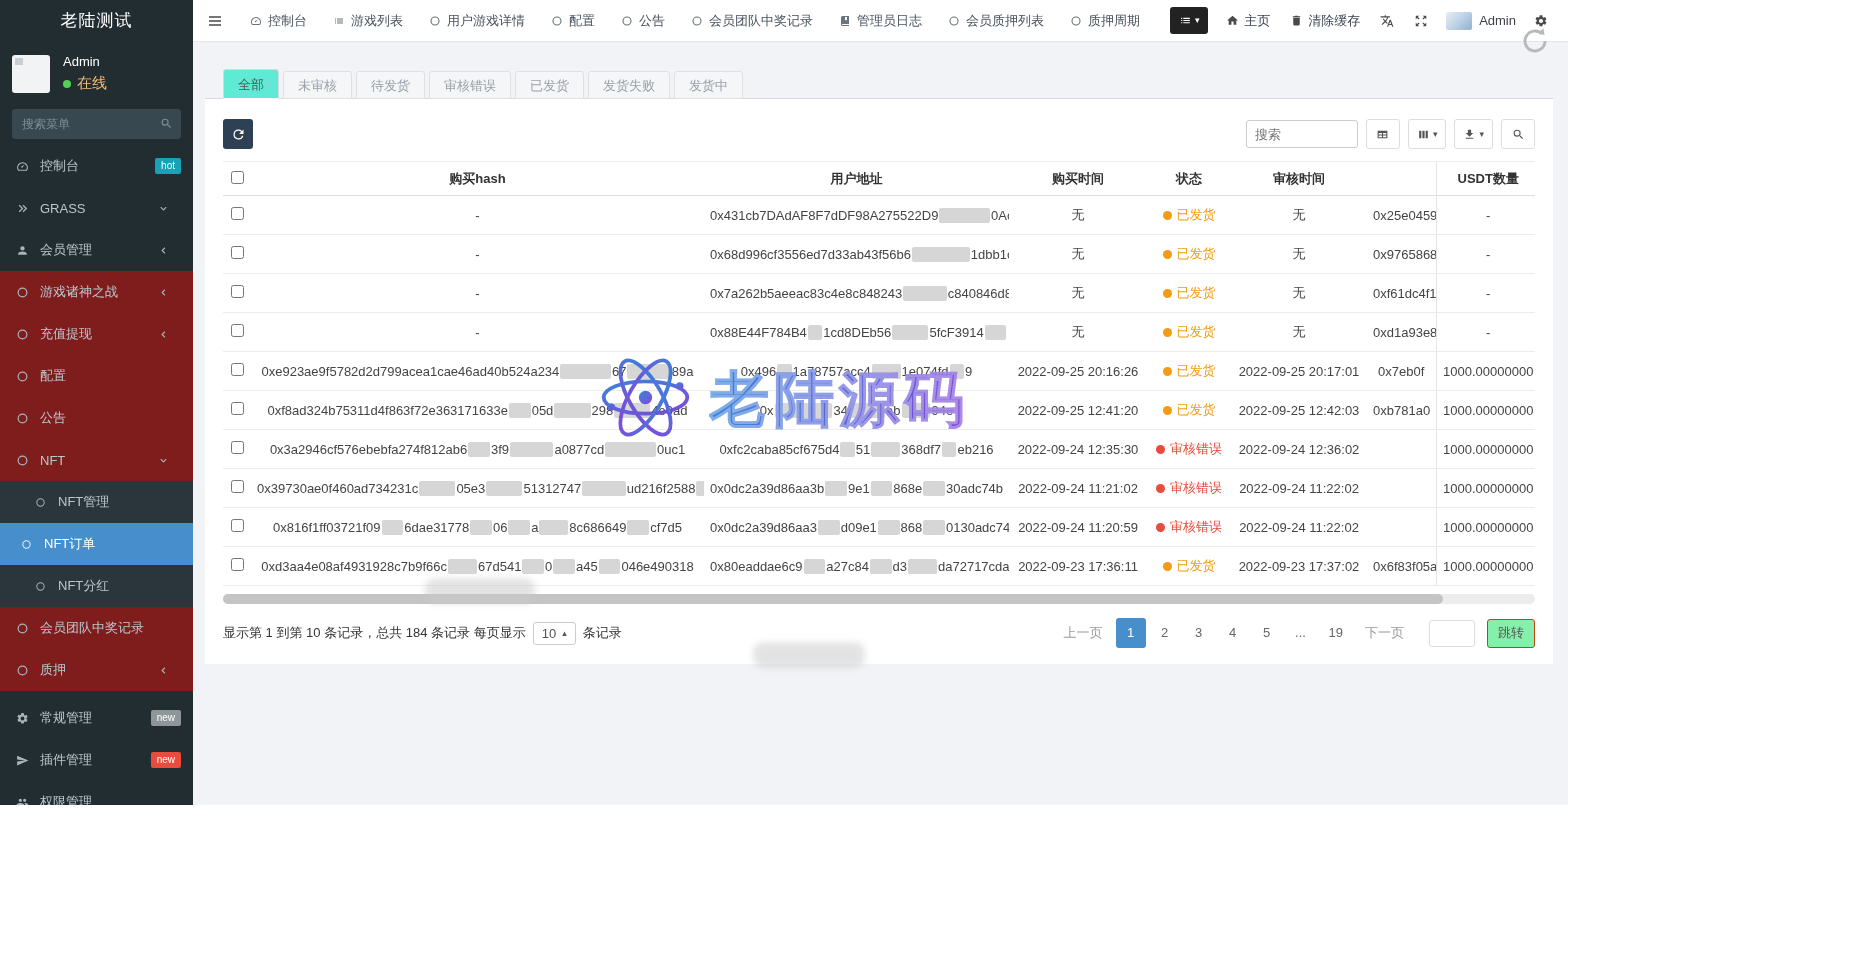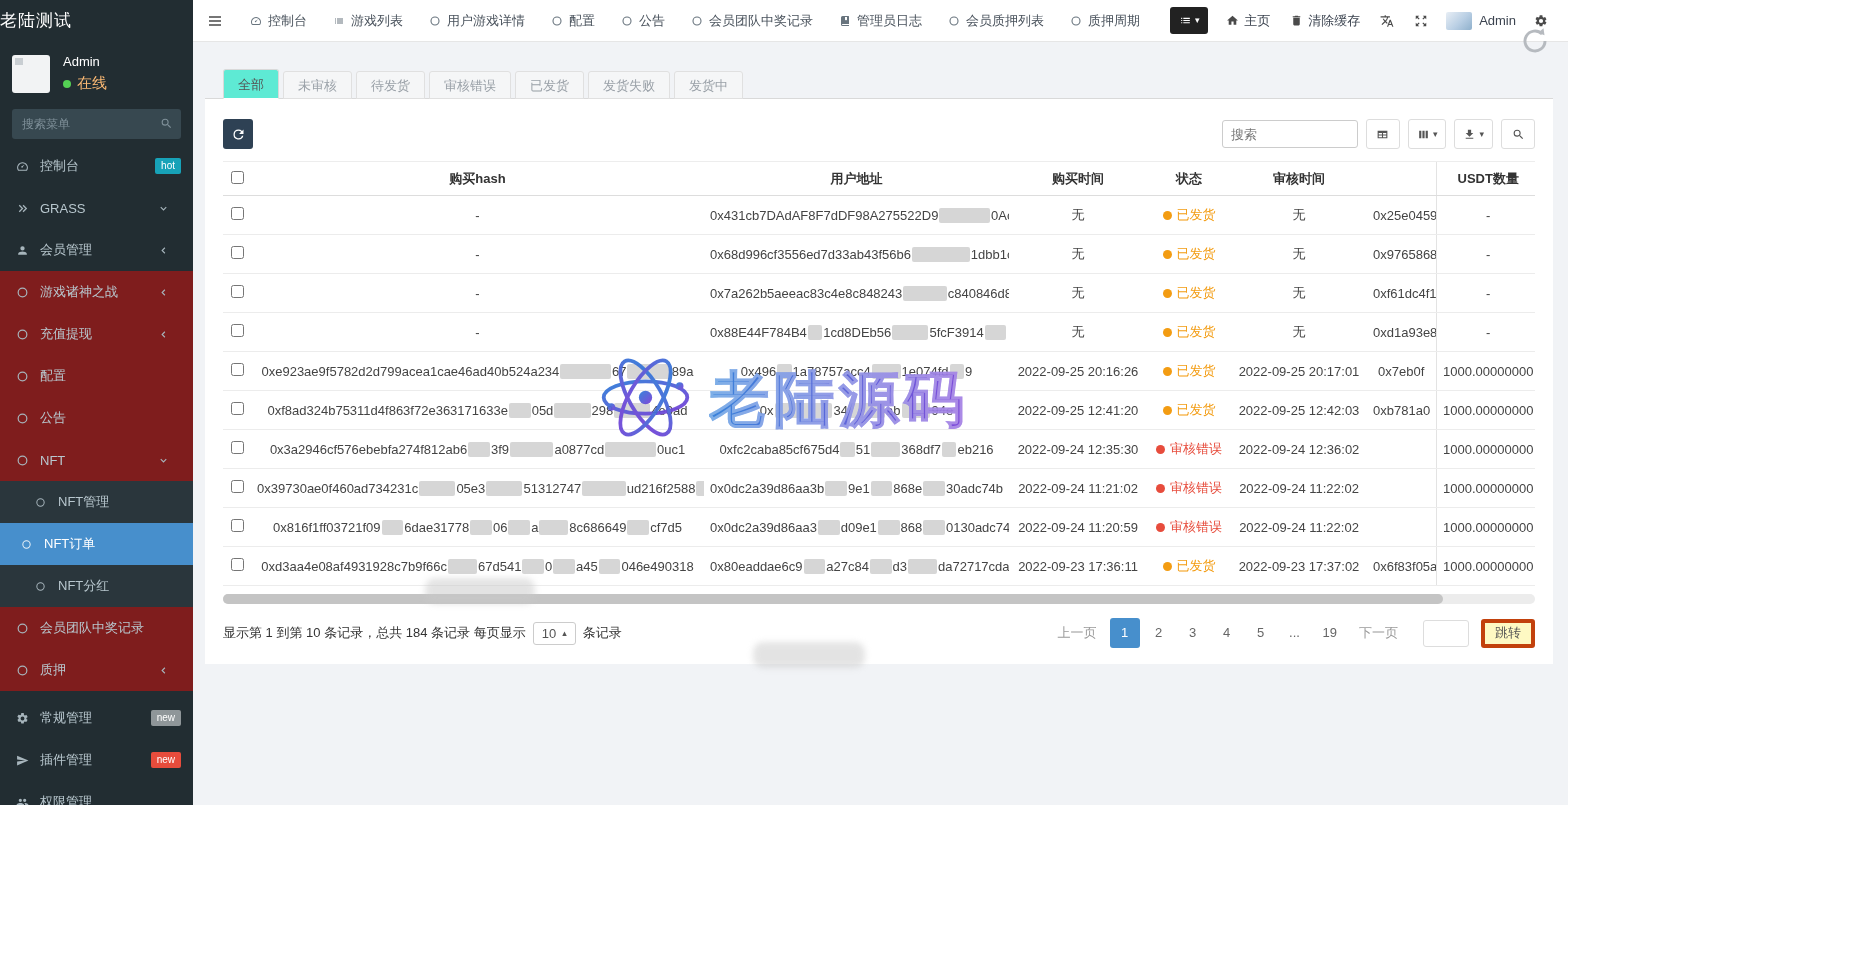--- a/index.html
+++ b/index.html
@@ -5,21 +5,21 @@
   * { box-sizing: border-box; margin: 0; padding: 0; }
   html,body { width:1873px; height:961px; background:#fff; font-family:"Liberation Sans","DejaVu Sans",sans-serif; overflow:hidden; }
   :root { --accent:#478fcc; --wm1:#2e7fd9; --wm2:#7b40d8; }
   .viewport { position:absolute; left:0; top:0; width:1568px; height:805px; background:#fff; overflow:hidden; }
 
   .ic { display:inline-flex; align-items:center; justify-content:center; }
   .ic svg { width:13px; height:13px; display:block; }
 
   
   .sidebar { position:absolute; left:0; top:0; width:193px; height:805px; background:#222d32; color:#b8c7ce; overflow:hidden; z-index:3; }
-  .brand { height:42px; line-height:42px; text-align:left; color:#fff; font-size:17px; letter-spacing:1px; }
+  .brand { height:42px; line-height:42px; text-align:center; color:#fff; font-size:17px; letter-spacing:1px; }
   .user-panel { display:flex; gap:13px; padding:12px 12px 6px; align-items:center; }
   .avatar { width:38px; height:38px; background:#f2f3f4; border-radius:3px; position:relative; }
   .avatar::after { content:""; position:absolute; left:3px; top:3px; width:8px; height:7px; background:#c9ced2; }
   .user-name { color:#fff; font-size:13px; margin-bottom:5px; }
   .user-status { font-size:15px; color:#fdba74; display:flex; align-items:center; gap:6px; }
   .dot { width:8px; height:8px; border-radius:50%; background:#54d154; display:inline-block; }
   .sidebar-search { margin:10px 12px 4px; position:relative; }
   .sidebar-search input { width:100%; height:30px; background:#374850; border:none; border-radius:3px; color:#ccc; padding:0 28px 0 10px; font-size:12px; outline:none; }
   .sidebar-search input::placeholder { color:#7e8f98; }
   .sidebar-search .s-ic { position:absolute; right:8px; top:8px; color:#7e8f98; }
@@ -59,21 +59,21 @@
   .content { position:absolute; left:193px; top:42px; width:1375px; height:763px; background:#f1f3f6; padding:27px 15px 0 12px; overflow:hidden; }
   .tabs-row { display:flex; align-items:flex-end; padding-left:18px; margin-bottom:-1px; position:relative; z-index:2; }
   .ftab { height:28px; line-height:27px; padding:0 14px; font-size:13px; border:1px solid #e0e0e0; border-radius:3px 3px 0 0; background:#f5f6f7; color:#9aa1a8; margin-right:4px; cursor:pointer; }
   .ftab.active { height:30px; line-height:29px; background:#5eead4; border-color:#d9d9d9; border-bottom-color:#fff; color:#555; }
   .panel { position:relative; border-top:1px solid #d9d9d9; background:#fff; padding:0 18px 16px; min-height:560px; z-index:1; }
 
   .toolbar { display:flex; align-items:center; justify-content:space-between; padding:20px 0 12px; }
   .btn-refresh { width:30px; height:30px; background:#2e4154; border:none; border-radius:3px; display:flex; align-items:center; justify-content:center; color:#fff; cursor:pointer; }
   .btn-refresh svg { width:15px; height:15px; }
   .toolbar-right { display:flex; align-items:center; gap:8px; }
-  .search-input { width:136px; height:28px; border:1px solid #ccc; border-radius:3px; padding:0 8px; font-size:13px; color:#555; outline:none; }
+  .search-input { width:112px; height:28px; border:1px solid #ccc; border-radius:3px; padding:0 8px; font-size:13px; color:#555; outline:none; }
   .tbtn { height:30px; min-width:34px; padding:0 8px; border:1px solid #ddd; background:#fff; border-radius:3px; display:flex; align-items:center; justify-content:center; gap:3px; color:#555; cursor:pointer; }
   .tbtn svg { width:13px; height:13px; }
   .tbtn .caret { font-size:9px; color:#555; }
 
   .tablewrap { overflow:hidden; width:100%; }
   table { border-collapse:collapse; table-layout:fixed; width:1317px; }
   th { height:34px; font-size:13px; font-weight:700; color:#333; border-bottom:1px solid #ddd; border-top:1px solid #ededed; text-align:center; white-space:nowrap; overflow:hidden; }
   td { height:39px; font-size:13px; color:#444; text-align:center; border-bottom:1px solid #ececec; overflow:hidden; white-space:nowrap; padding:0 6px; }
   th:nth-child(8), td:nth-child(8) { border-left:1px solid #e3e3e3; }
   .redact { color:transparent; background:#d6d6d6; border-radius:2px; margin:0 1px; filter:blur(.6px); }
@@ -84,21 +84,21 @@
 
   .tfooter { display:flex; justify-content:space-between; align-items:center; margin-top:14px; font-size:13px; color:#333; }
   .summary { display:flex; align-items:center; }
   .page-size { display:inline-flex; align-items:center; gap:6px; border:1px solid #ccc; border-radius:3px; padding:3px 8px; margin:0 7px; color:#555; cursor:pointer; font-size:13px; }
   .page-size .caret { font-size:9px; color:#555; }
   .pager { display:flex; align-items:center; gap:4px; list-style:none; }
   .pg { min-width:30px; height:30px; line-height:30px; padding:0 9px; text-align:center; border-radius:3px; color:#666; cursor:pointer; font-size:13px; background:#fff; }
   .pg.active { background:var(--accent); color:#fff; }
   .pg.prev, .pg.next { color:#9a9a9a; }
   .jump-input { width:46px; height:27px; border:1px solid #ddd; border-radius:3px; margin-left:12px; outline:none; padding:0 5px; font-size:13px; }
-  .jump-btn { height:29px; padding:0 10px; border:4px solid #c2410c; background:#fef9c3; border-radius:3px; color:#555; margin-left:8px; font-size:13px; cursor:pointer; }
+  .jump-btn { height:29px; padding:0 10px; border:1px solid #c2410c; background:#86efac; border-radius:3px; color:#555; margin-left:8px; font-size:13px; cursor:pointer; }
 
   
   .watermark { position:absolute; left:598px; top:350px; display:flex; align-items:center; gap:16px; pointer-events:none; z-index:6; opacity:.95; }
   .wm-stop1 { stop-color:var(--wm1); }
   .wm-stop2 { stop-color:var(--wm2); }
   .wm-text { font-size:60px; font-weight:800; letter-spacing:5px; background:linear-gradient(95deg,var(--wm1),var(--wm2)); -webkit-background-clip:text; background-clip:text; color:transparent; -webkit-text-stroke:1px rgba(255,255,255,.35); white-space:nowrap;margin-top:6px; }
   .corner-arrow { position:absolute; left:1519px; top:25px; width:32px; height:32px; color:#b6babf; z-index:7; pointer-events:none; }
   .corner-arrow svg { width:32px; height:32px; }
   .smudge { position:absolute; background:#c9c9c9; opacity:.5; filter:blur(3px); border-radius:10px; z-index:5; pointer-events:none; }
   .smudge.s1 { left:425px; top:578px; width:110px; height:26px; }

